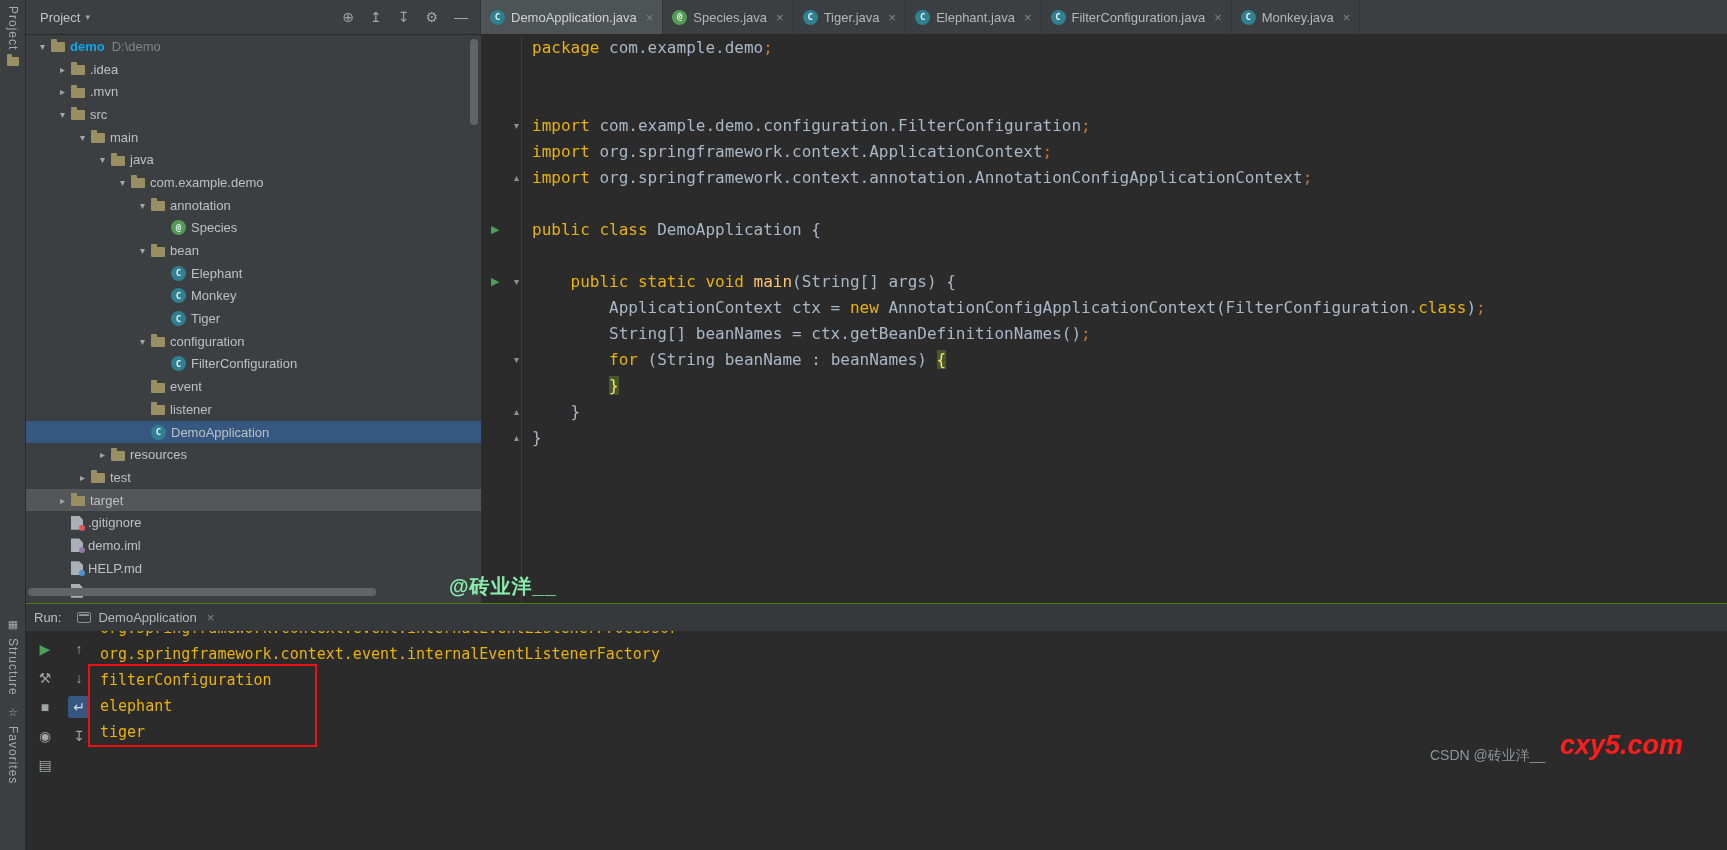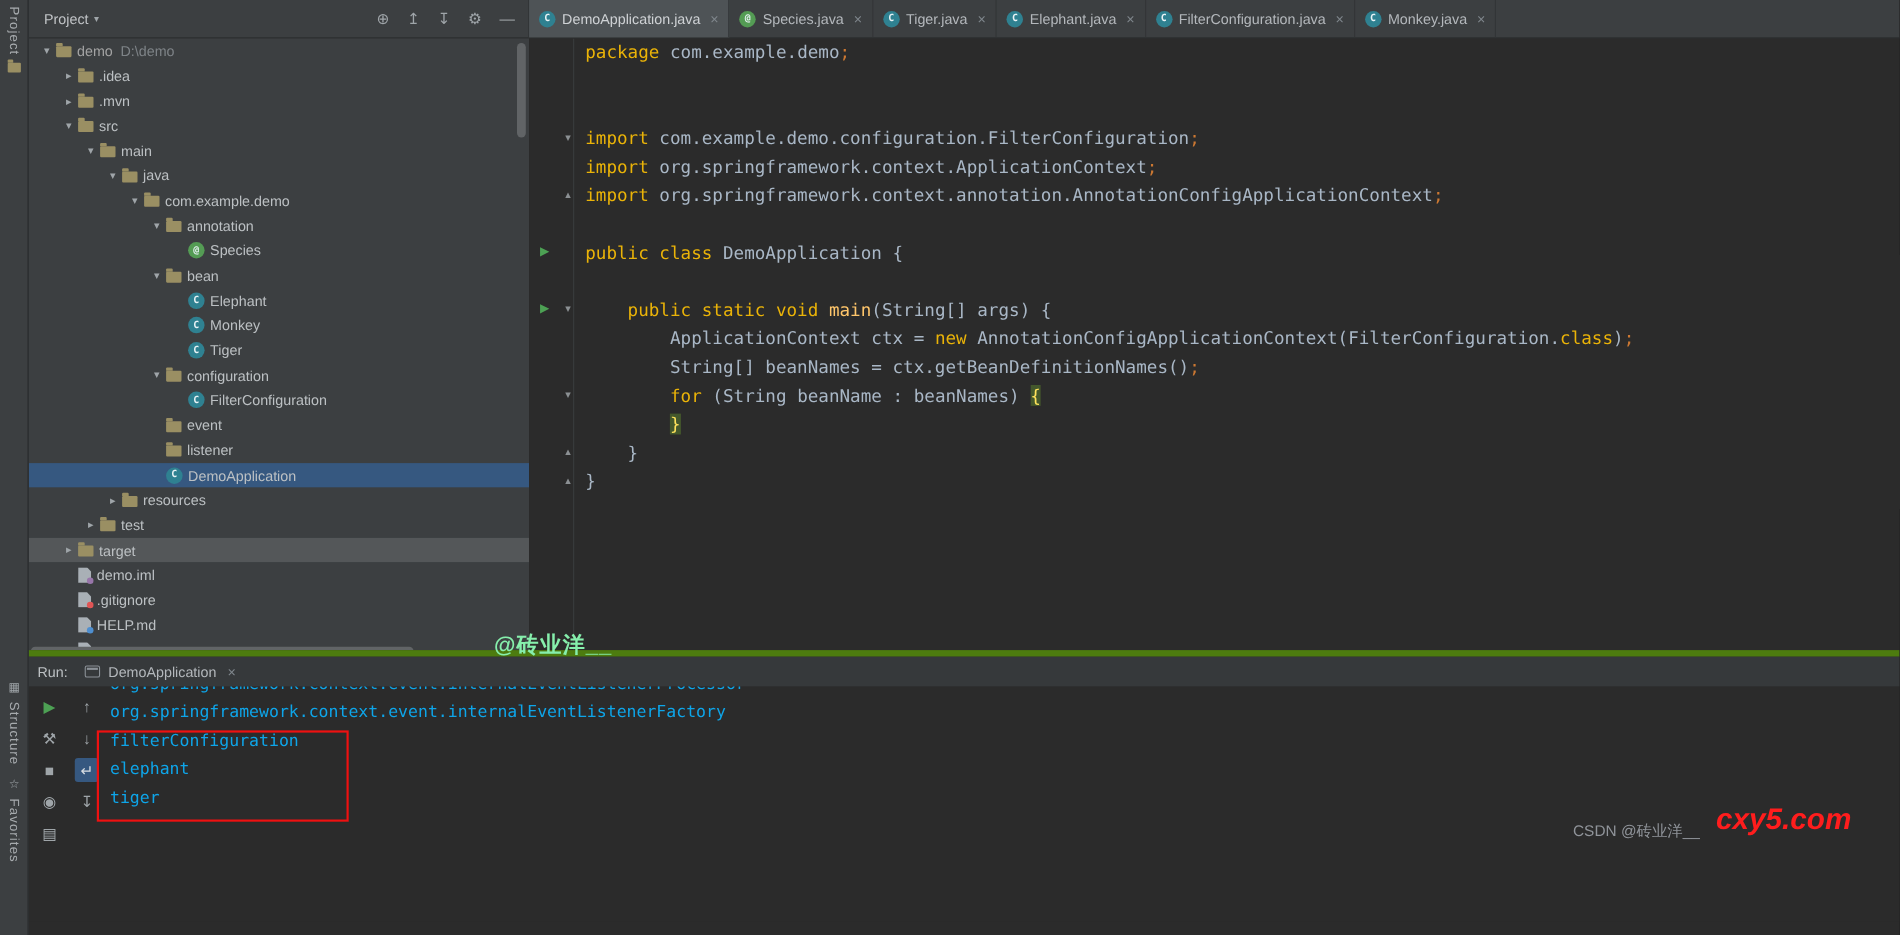--- a/index.html
+++ b/index.html
@@ -32,21 +32,21 @@
 .badge.cls{background:#2f8191}
 .badge.ann{background:#549c54}
 
 .content{position:absolute;top:35px;left:0;right:0;bottom:247px;display:flex}
 .tree-panel{width:455px;min-width:455px;background:#3c3f41;position:relative;overflow:hidden}
 .trow{display:flex;align-items:center;height:22.7px;font-size:13px;color:#bcc0c3;white-space:nowrap;cursor:pointer}
 .trow.sel{background:#365880}
 .trow.isel{background:#545759}
 .tchev{width:17px;min-width:17px;text-align:center;font-size:10px;color:#9fa5a9}
 .tlabel{margin-left:5px}
-.tlabel.bold{font-weight:normal;color:#a3a3a3}
+.tlabel.bold{font-weight:bold;color:#0ea5e9}
 .tsuffix{margin-left:7px;color:#7e8387}
 .ic-folder{width:14px;height:10px;min-width:14px;background:#9a8f63;border-radius:1px;position:relative;margin-top:2px}
 .ic-folder::before{content:"";position:absolute;top:-3px;left:0;width:6px;height:3px;background:#9a8f63;border-radius:1px 1px 0 0}
 .ic-filewrap{position:relative;width:12px;min-width:12px;height:14px}
 .ic-file{position:absolute;inset:0;background:#a9b0b6;clip-path:polygon(0 0,68% 0,100% 28%,100% 100%,0 100%)}
 .dot{position:absolute;width:6px;height:6px;border-radius:50%;right:-2px;bottom:-1px}
 .vscroll{position:absolute;right:3px;top:4px;width:8px;height:86px;background:#616466;border-radius:4px}
 .hscroll{position:absolute;left:2px;bottom:7px;width:348px;height:8px;background:#616466;border-radius:4px}
 
 .editor{flex:1;display:flex;background:#2b2b2b;position:relative;overflow:hidden}
@@ -56,36 +56,36 @@
 .fold-mark{position:absolute;right:2px;top:8px;font-size:10px;color:#8b9093;cursor:pointer;line-height:1}
 .code{flex:1;padding:0 0 0 10px;font:16px/26px "DejaVu Sans Mono",monospace}
 .cline{height:26px;white-space:pre}
 .seg-kw{color:#eab308}
 .seg-pl{color:#a9b7c6}
 .seg-semi{color:#cc7832}
 .seg-fn{color:#ffc66b}
 .seg-field{color:#9876aa;font-style:italic}
 .seg-brace{color:#ffe35c;background:#44582c}
 
-.run-panel{position:absolute;left:0;right:0;bottom:12px;height:247px;background:#2b2b2b;border-top:6px solid #4d7c0f}
+.run-panel{position:absolute;left:0;right:0;bottom:0;height:247px;background:#2b2b2b;border-top:1px solid #4d7c0f}
 .run-header{height:27px;display:flex;align-items:center;background:#36393b;padding-left:6px}
 .run-label{font-size:13px;color:#bcc0c3;margin:0 16px 0 2px}
 .run-tab{display:flex;align-items:center;gap:7px;font-size:13px;color:#b4b8bc;cursor:pointer}
 .console-icon{width:14px;height:11px;border:1px solid #8b9197;border-radius:2px;position:relative}
 .console-icon::before{content:"";position:absolute;left:1px;right:1px;top:1px;height:2px;background:#8b9197}
 .run-body{position:absolute;top:27px;left:0;right:0;bottom:0}
 .rcol{position:absolute;top:7px;display:flex;flex-direction:column;gap:7px}
 .rcol1{left:8px}
 .rcol2{left:42px}
 .ric{width:22px;height:22px;display:flex;align-items:center;justify-content:center;font-size:14px;color:#9fa5a9;border-radius:3px;cursor:pointer}
 .ric.green{color:#4da154}
 .ric.selected{background:#365880;color:#d7dde2}
 .console{position:absolute;left:74px;top:0;right:0;bottom:0;overflow:hidden}
 .console-lines{margin-top:-16px}
-.con-line{height:26px;font:15px/26px "DejaVu Sans Mono",monospace;color:#0ea5e9;white-space:pre}
+.con-line{height:26px;font:15px/26px "DejaVu Sans Mono",monospace;color:#eab308;white-space:pre}
 
 .console-box{position:absolute;left:88px;top:664px;width:229px;height:83px;border:2px solid #ee1111;z-index:4;pointer-events:none}
 .wm-editor{position:absolute;left:449px;top:573px;font-size:20px;font-weight:bold;color:#86efac;z-index:6;letter-spacing:1px}
 .wm-csdn{position:absolute;left:1430px;top:747px;font-size:14px;color:#90949a;z-index:6}
 .wm-site{position:absolute;left:1560px;top:730px;font-size:27px;font-weight:bold;font-style:italic;color:#ff1d1d;z-index:7}
 </style>
 </head>
 <body>
 
 <div class="app">
@@ -280,32 +280,32 @@
               <span class="tpad" style="width: 28px;"></span>
               <span class="tchev">▸</span>
               <span class="ic-folder"></span>
               <span class="tlabel">target</span>
             </div>
             <div class="trow">
               <span class="tpad" style="width: 28px;"></span>
               <span class="tchev"></span>
               <span class="ic-filewrap">
                 <span class="ic-file"></span>
+                <span class="dot" style="background: rgb(224, 85, 85);"></span>
+              </span>
+              <span class="tlabel">.gitignore</span>
+            </div>
+            <div class="trow">
+              <span class="tpad" style="width: 28px;"></span>
+              <span class="tchev"></span>
+              <span class="ic-filewrap">
+                <span class="ic-file"></span>
                 <span class="dot" style="background: rgb(152, 118, 170);"></span>
               </span>
               <span class="tlabel">demo.iml</span>
-            </div>
-            <div class="trow">
-              <span class="tpad" style="width: 28px;"></span>
-              <span class="tchev"></span>
-              <span class="ic-filewrap">
-                <span class="ic-file"></span>
-                <span class="dot" style="background: rgb(224, 85, 85);"></span>
-              </span>
-              <span class="tlabel">.gitignore</span>
             </div>
             <div class="trow">
               <span class="tpad" style="width: 28px;"></span>
               <span class="tchev"></span>
               <span class="ic-filewrap">
                 <span class="ic-file"></span>
                 <span class="dot" style="background: rgb(78, 143, 208);"></span>
               </span>
               <span class="tlabel">HELP.md</span>
             </div>

